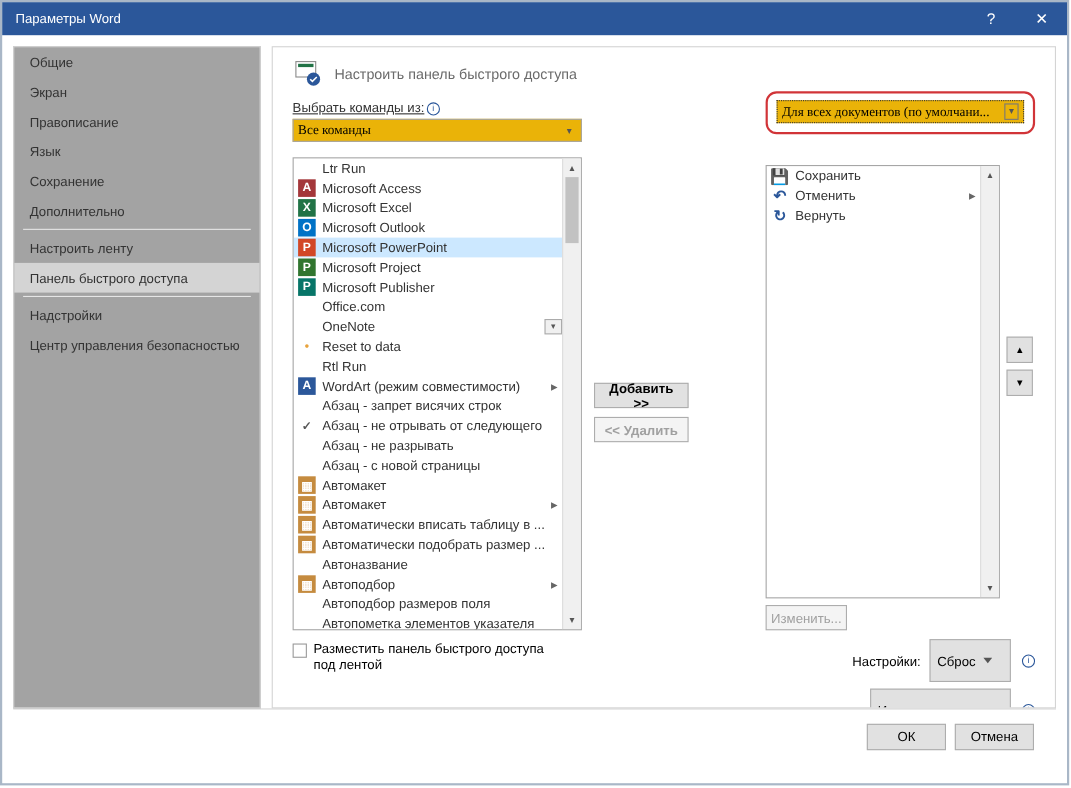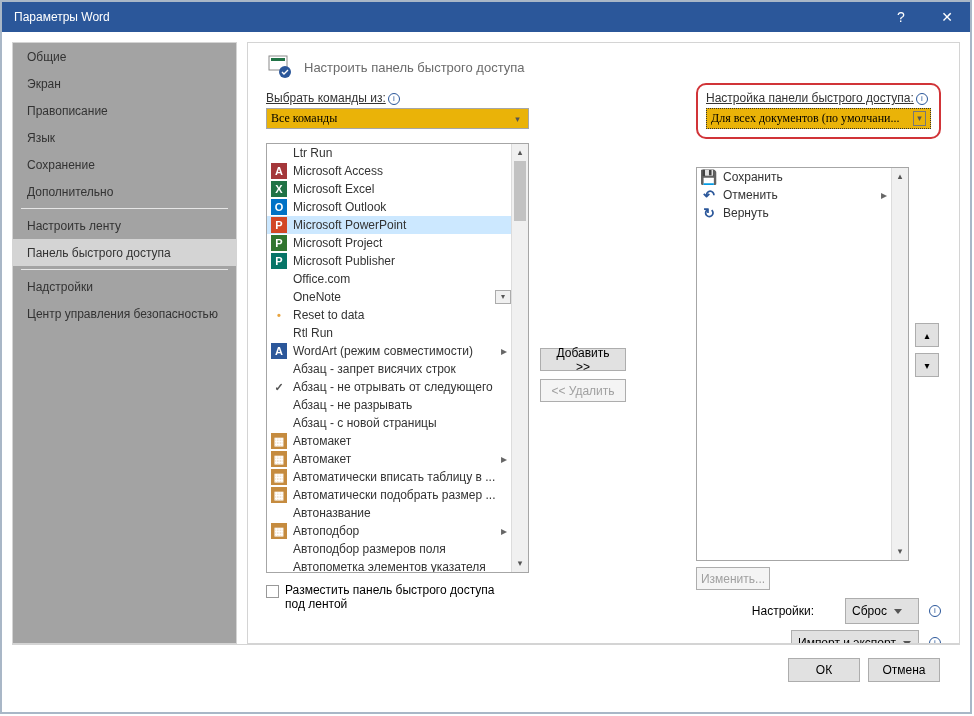--- a/index.html
+++ b/index.html
@@ -35,26 +35,26 @@
 .listbox .scrollbar { width: 17px; background: #f0f0f0; border-left: 1px solid #dcdcdc; position: relative; }
 .listbox .scrollbar .sbtop, .listbox .scrollbar .sbbot { height: 17px; text-align: center; font-size: 9px; color: #555; line-height: 17px; }
 .listbox .scrollbar .thumb { position: absolute; left: 2px; right: 2px; background: #c2c2c2; }
 .lrow { height: 18px; display: flex; align-items: center; padding-left: 4px; gap: 6px; font-size: 12px; color: #333; }
 .lrow.selected { background: #cce8ff; }
 .lrow .licon { width: 16px; height: 16px; display: flex; align-items: center; justify-content: center; font-size: 11px; font-weight: bold; color: #fff; }
 .lrow .ltxt { flex: 1; white-space: nowrap; overflow: hidden; text-overflow: ellipsis; }
 .lrow .submenu { width: 16px; height:14px; border:1px solid #ababab; background:#f0f0f0; text-align:center; font-size:8px; line-height:12px; color:#555;}
 .btn { border: 1px solid #adadad; background: #e1e1e1; height: 23px; padding: 0 8px; font-size: 12px; display: inline-flex; align-items: center; justify-content: center; cursor: default; }
 .btn.disabled { color: #a0a0a0; background: #f4f4f4; }
-.midbtn { width: 86px; }
+.midbtn { width: 86px; font-weight: bold; }
 .sqbtn { width: 24px; height: 24px; padding: 0; font-size: 10px; }
 .chk-row { display: flex; align-items: flex-start; gap: 6px; margin-top: 10px; }
 .chk { width: 13px; height: 13px; border: 1px solid #999; margin-top: 2px; }
 .settings-row { display: flex; align-items: center; gap: 8px; margin-top: 6px; justify-content: flex-end; }
-.settings-row .sbtn { border: 1px solid #adadad; background: #e1e1e1; height: 26px; padding: 0 6px; font-size: 12px; display: inline-flex; align-items: center; gap: 4px; margin-left: 23px; }
+.settings-row .sbtn { border: 1px solid #adadad; background: #e1e1e1; height: 39px; padding: 0 6px; font-size: 12px; display: inline-flex; align-items: center; gap: 4px; }
 .footer { height: 50px; display: flex; align-items: center; justify-content: flex-end; gap: 8px; padding-right: 20px; border-top: 1px solid #d4d4d4; margin: 0 10px; }
 .footer .fbtn { width: 72px; height: 24px; border: 1px solid #adadad; background: #e1e1e1; font-size: 12px; }
 .arrow-tri { display:inline-block; width:0; height:0; border-left:4px solid transparent; border-right:4px solid transparent; border-top:5px solid #555; margin-left:3px; vertical-align:middle;}
 </style>
 </head>
 <body>
 
 <div class="outer-border">
 <div class="titlebar">
   <span>Параметры Word</span>
@@ -222,21 +222,20 @@
         <button class="btn midbtn">
               <span class="u">Добавить &gt;&gt;</span>
             </button>
         <button class="btn midbtn disabled">
               <span>&lt;&lt; Удалить</span>
             </button>
       </div>
 
       <div class="colR">
         <div class="redbox">
-          <span class="lbl"><span class="u">Настройка панели быстрого доступа:</span><span class="info-icon">i</span></span>
           <div class="dropdown boxed">
             <span class="ddtext">Для всех документов (по умолчани...</span>
             <span class="ddarrow" style="border:1px solid #777;height:15px;line-height:13px">▾</span>
           </div>
         </div>
 
         <div style="display:flex;gap:6px;margin-top:14px">
           <div class="listbox" style="height:394px;flex:1">
             <div class="rows" id="qat-rows">
                   <div class="lrow">

